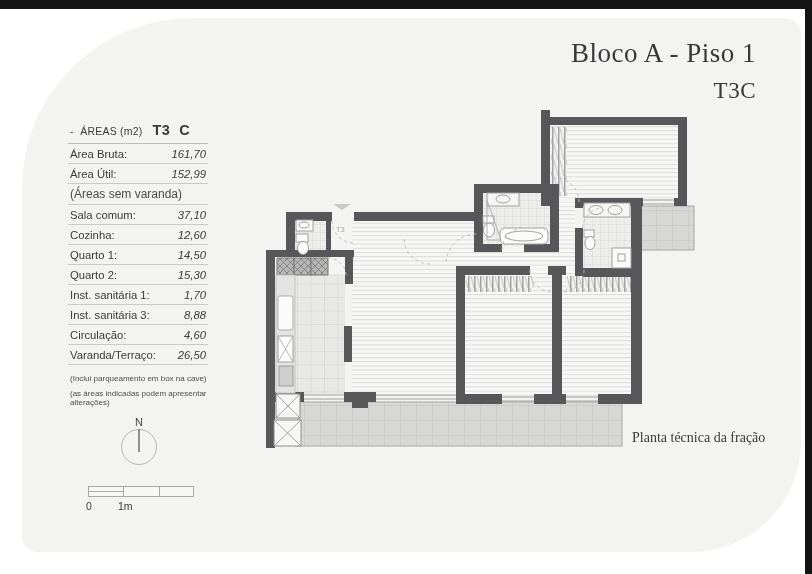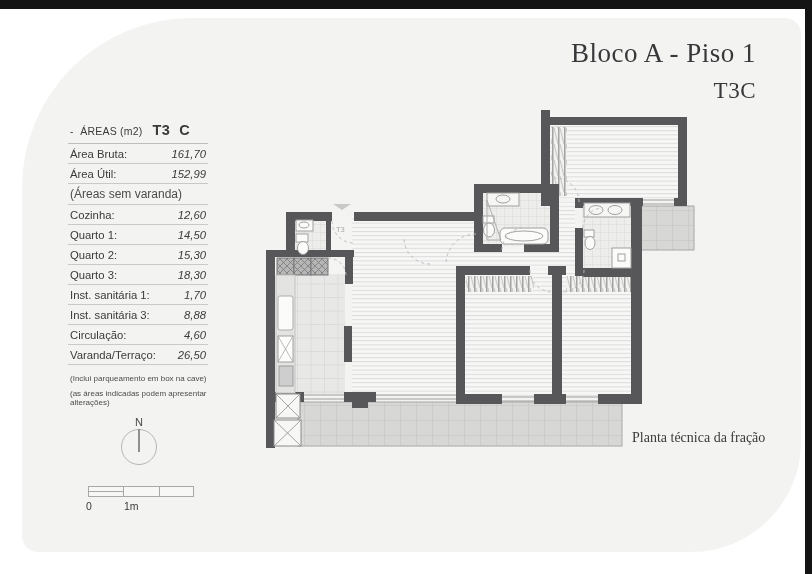--- a/index.html
+++ b/index.html
@@ -35,21 +35,21 @@
   .scalebar{position:absolute;left:88px;top:486px;width:106px;}
   .scalebar .bar{display:flex;height:9px;border:1px solid #a8a8a8;background:#f7f7f6;}
   .scalebar .cell{border-right:1px solid #a8a8a8;position:relative;}
   .scalebar .cell:last-child{border-right:none;}
   .scalebar .c1{width:34px;}
   .scalebar .c1::after{content:"";position:absolute;left:0;right:0;top:4px;height:1px;background:#a8a8a8;}
   .scalebar .c2{width:35px;}
   .scalebar .c3{flex:1;}
   .scalebar .labels{position:relative;height:14px;font-size:10.5px;color:#3a3a3a;margin-top:3px;}
   .scalebar .l0{position:absolute;left:-2px;}
-  .scalebar .l1{position:absolute;left:36px;}
+  .scalebar .l1{position:absolute;left:30px;}
   
   .title-block{position:absolute;top:38px;right:56px;text-align:right;
                font-family:"Liberation Serif",serif;color:#38383a;}
   .title-line1{font-size:27px;letter-spacing:.5px;}
   .title-line2{font-size:23px;margin-top:9px;letter-spacing:.5px;}
   .plan-caption{position:absolute;left:584px;top:430px;font-family:"Liberation Serif",serif;
                 font-size:14px;color:#3a3a3a;margin-left:48px;}
   .plan-svg{position:absolute;left:262px;top:100px;width:455px;height:370px;}
 </style>
 </head>
@@ -76,40 +76,40 @@
       <div class="t-row">
         <span class="t-label">Área Útil:</span>
         <span class="t-value">152,99</span>
       </div>
 
       <div class="t-row row-note">
         <span class="t-label">(Áreas sem varanda)</span>
 
       </div>
 
+      <div class="t-row">
+        <span class="t-label">Sala comum:</span>
+        <span class="t-value">37,10</span>
+      </div>
 
       <div class="t-row">
         <span class="t-label">Cozinha:</span>
         <span class="t-value">12,60</span>
       </div>
 
       <div class="t-row">
         <span class="t-label">Quarto 1:</span>
         <span class="t-value">14,50</span>
       </div>
 
       <div class="t-row">
         <span class="t-label">Quarto 2:</span>
         <span class="t-value">15,30</span>
       </div>
 
-      <div class="t-row">
-        <span class="t-label">Quarto 3:</span>
-        <span class="t-value">18,30</span>
-      </div>
 
       <div class="t-row">
         <span class="t-label">Inst. sanitária 1:</span>
         <span class="t-value">1,70</span>
       </div>
 
 
       <div class="t-row">
         <span class="t-label">Inst. sanitária 3:</span>
         <span class="t-value">8,88</span>

